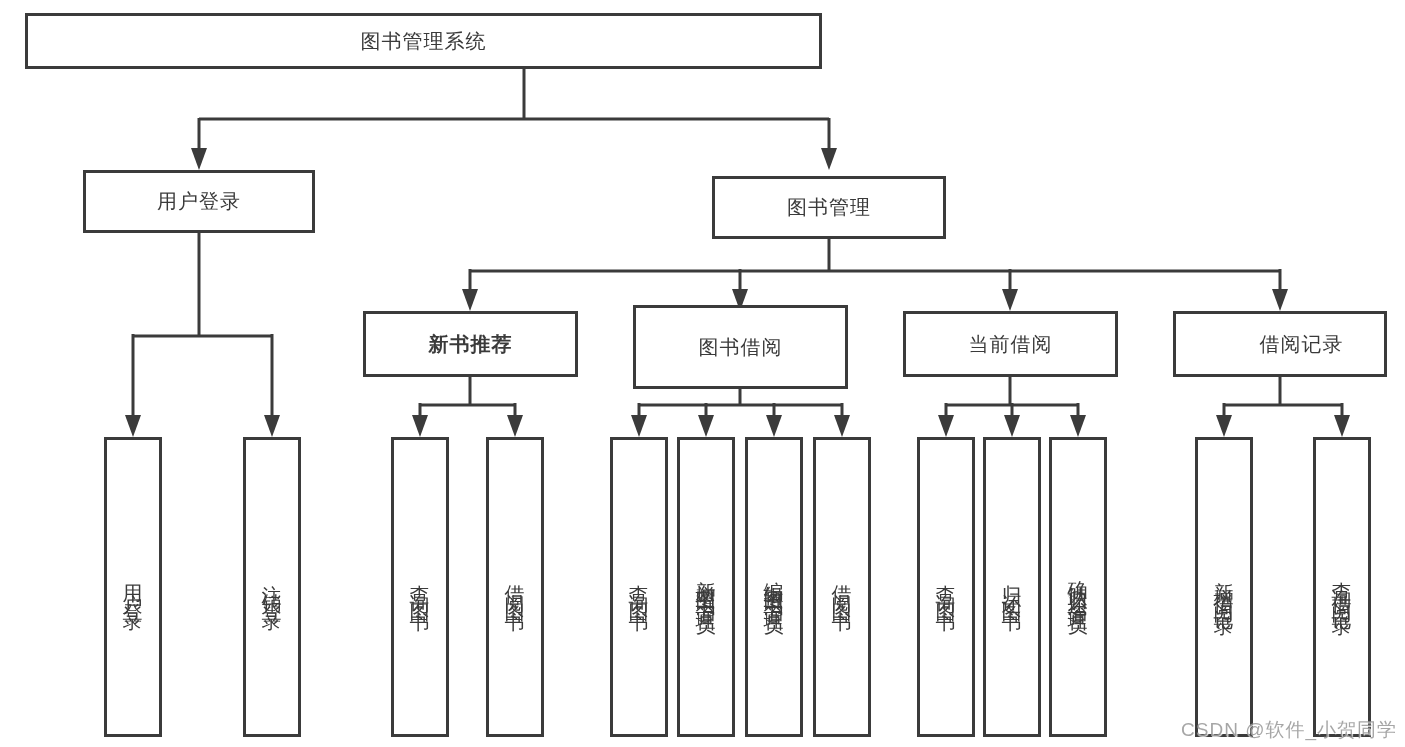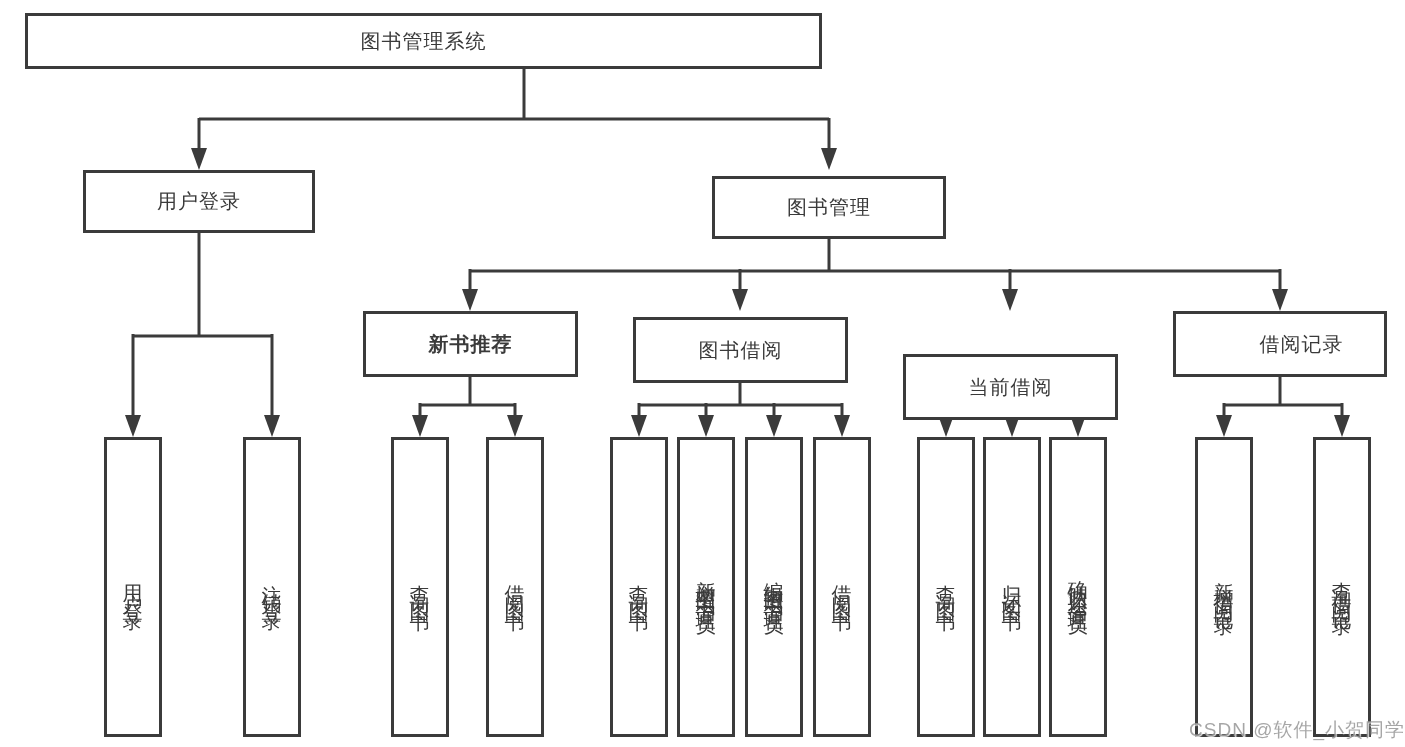--- a/index.html
+++ b/index.html
@@ -42,21 +42,21 @@
     width: 58px;
     top: 437px;
     height: 300px;
     writing-mode: vertical-rl;
     text-orientation: mixed;
     letter-spacing: 9px;
     line-height: 1;
   }
   .watermark {
     position: absolute;
-    right: 0;
+    right: 8px;
     bottom: 4px;
     font-size: 19px;
     color: rgba(150, 150, 150, 0.85);
     text-shadow: 1px 1px 1px rgba(255, 255, 255, 0.9);
     letter-spacing: 1px;
     margin-left: 40px;
   }
 </style>
 </head>
 <body>
@@ -131,22 +131,22 @@
       <polygon points="1334,415 1350,415 1342,437"></polygon>
     </g>
   </svg>
 
   <div class="node" style="left:25px; top:13px; width:797px; height:56px;">图书管理系统</div>
 
   <div class="node" style="left:83px; top:170px; width:232px; height:63px;">用户登录</div>
   <div class="node" style="left:712px; top:176px; width:234px; height:63px;">图书管理</div>
 
   <div class="node" style="left:363px; top:311px; width:215px; height:66px;font-weight:bold;">新书推荐</div>
-  <div class="node" style="left:633px; top:317px; width:215px; height:66px;font-family:Liberation Mono, monospace;">图书借阅</div>
-  <div class="node" style="left:903px; top:311px; width:215px; height:66px;margin-top:43px;">当前借阅</div>
+  <div class="node" style="left:633px; top:305px; width:215px; height:84px;font-family:Liberation Mono, monospace;">图书借阅</div>
+  <div class="node" style="left:903px; top:311px; width:215px; height:66px;">当前借阅</div>
   <div class="node" style="left:1173px; top:311px; width:214px; height:66px;padding-left:43px;">借阅记录</div>
 
   <div class="vnode" style="left:104px;">用户登录</div>
   <div class="vnode" style="left:243px;">注销登录</div>
 
   <div class="vnode" style="left:391px;">查询图书</div>
   <div class="vnode" style="left:486px;">借阅图书</div>
 
   <div class="vnode" style="left:610px;">查询图书</div>
   <div class="vnode" style="left:677px; letter-spacing:5px;">新增图书（管理员）</div>

